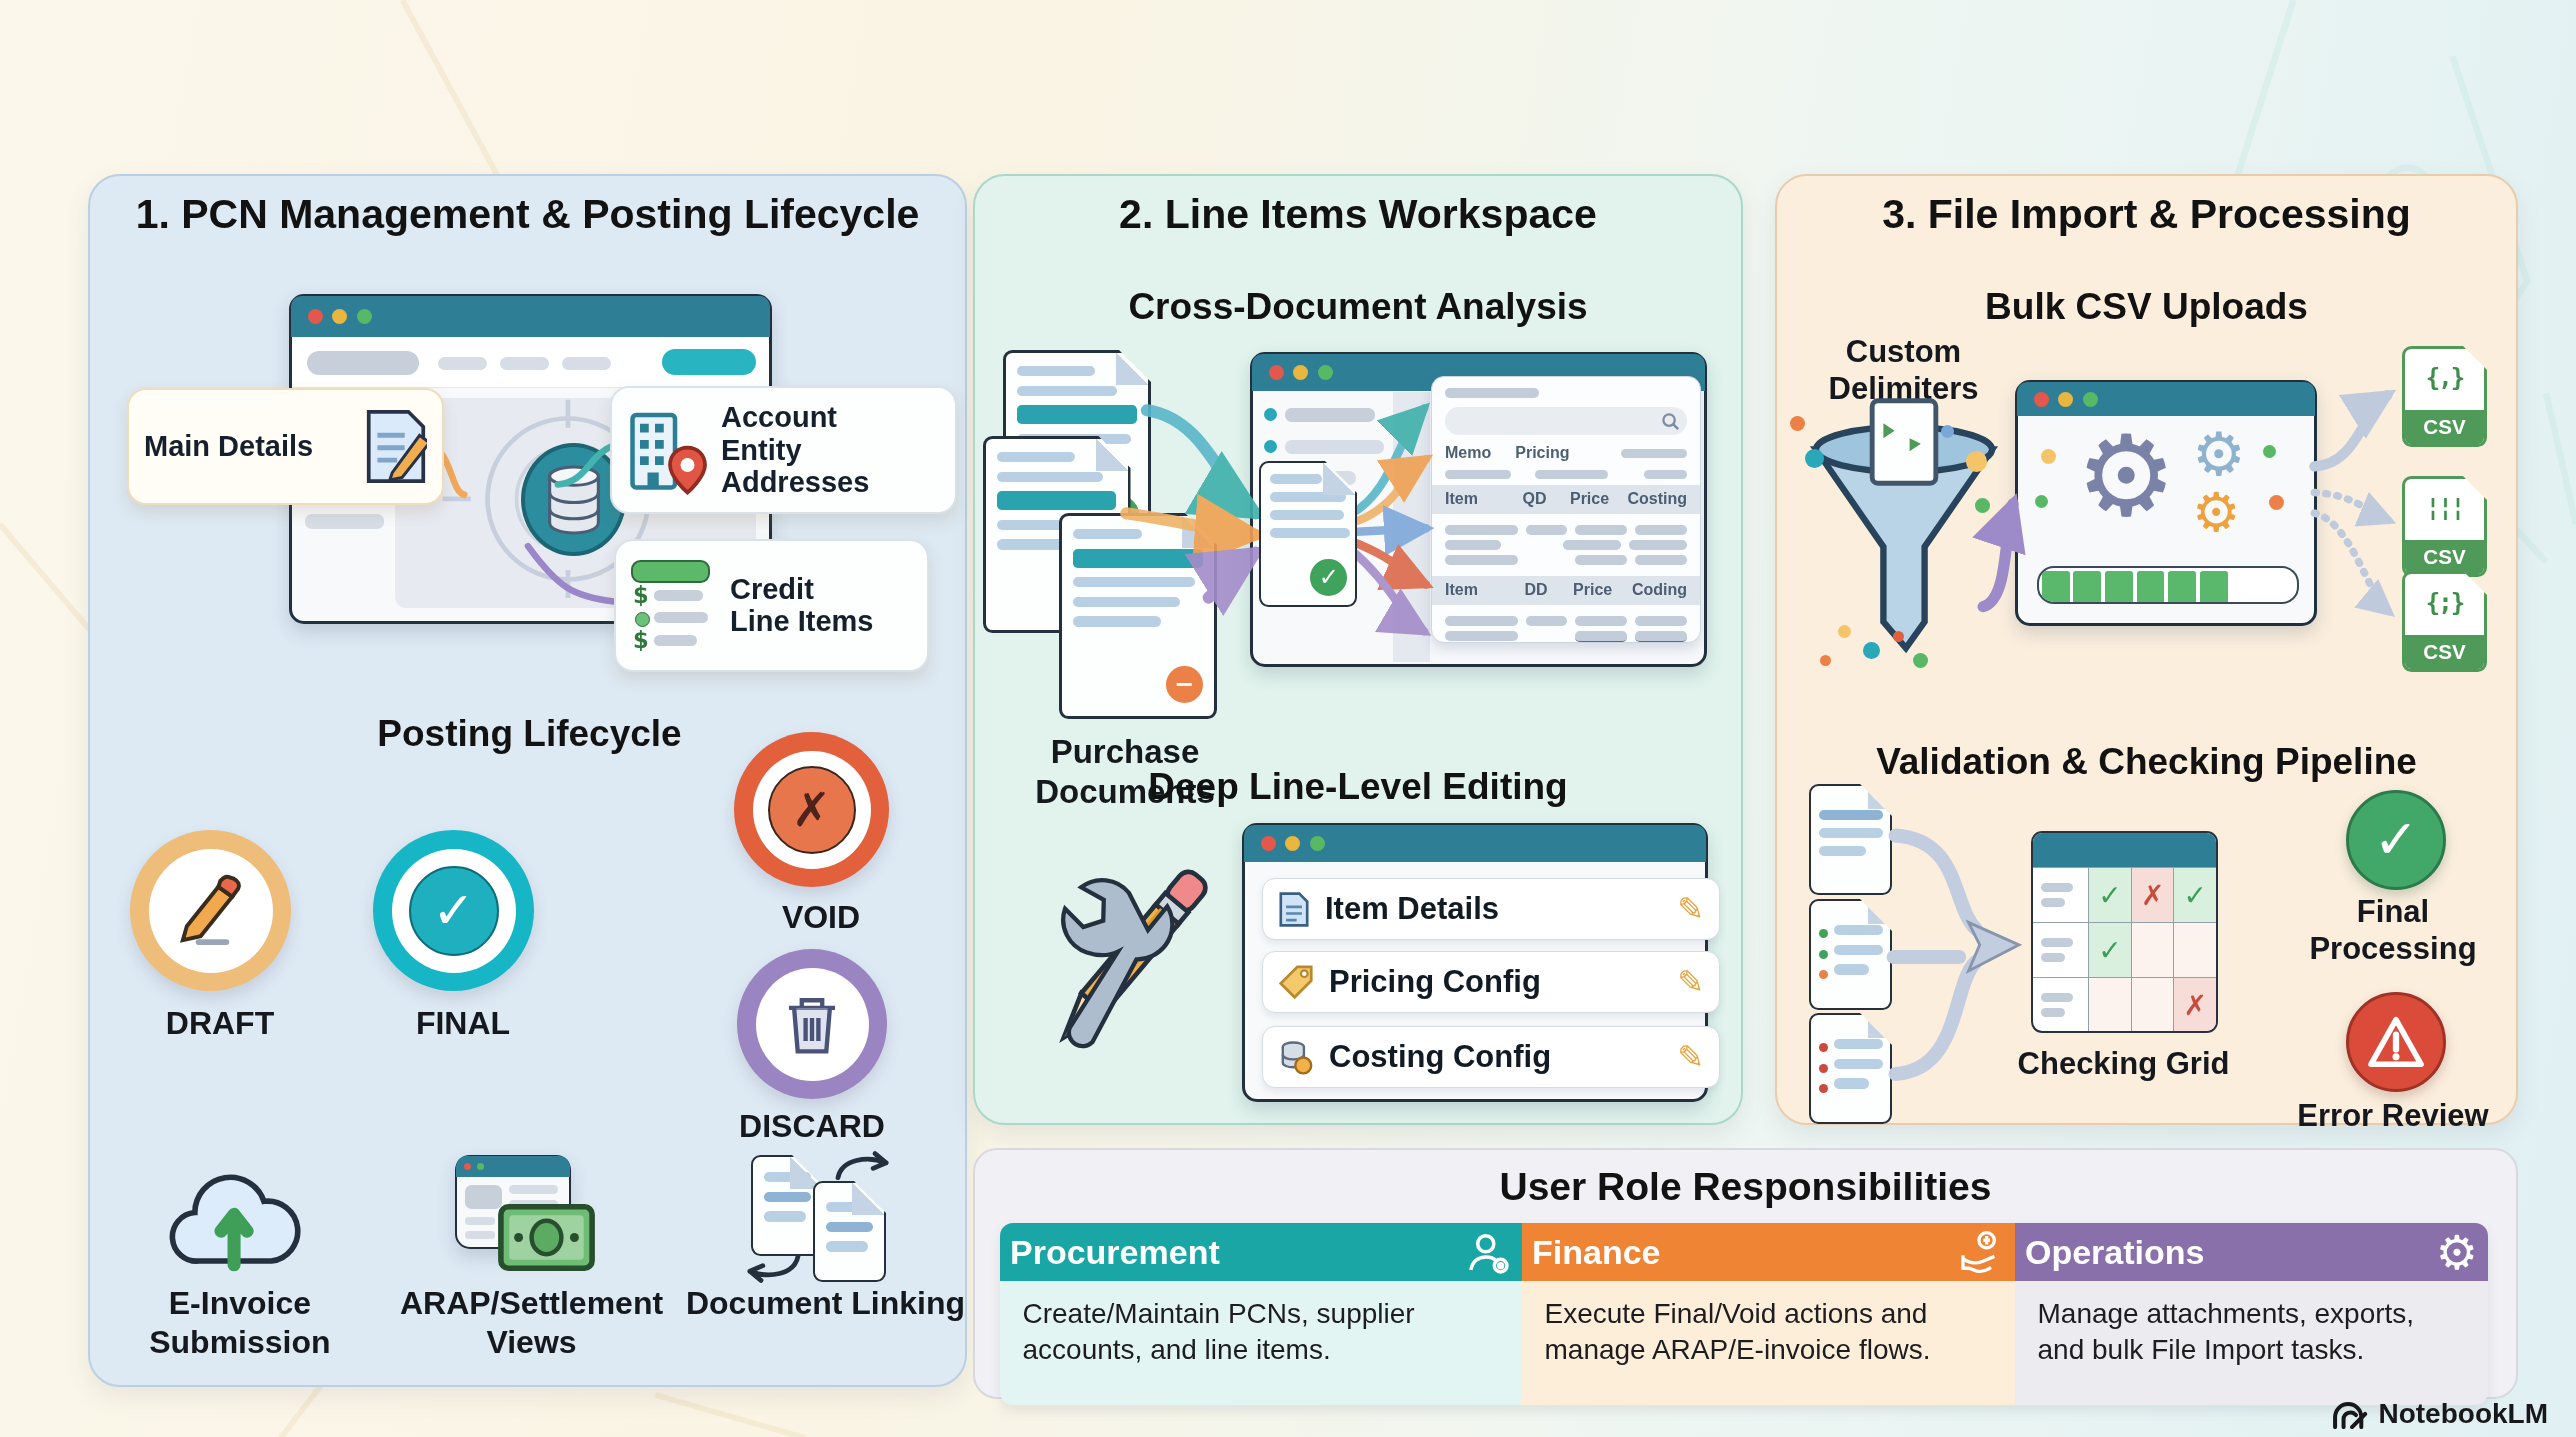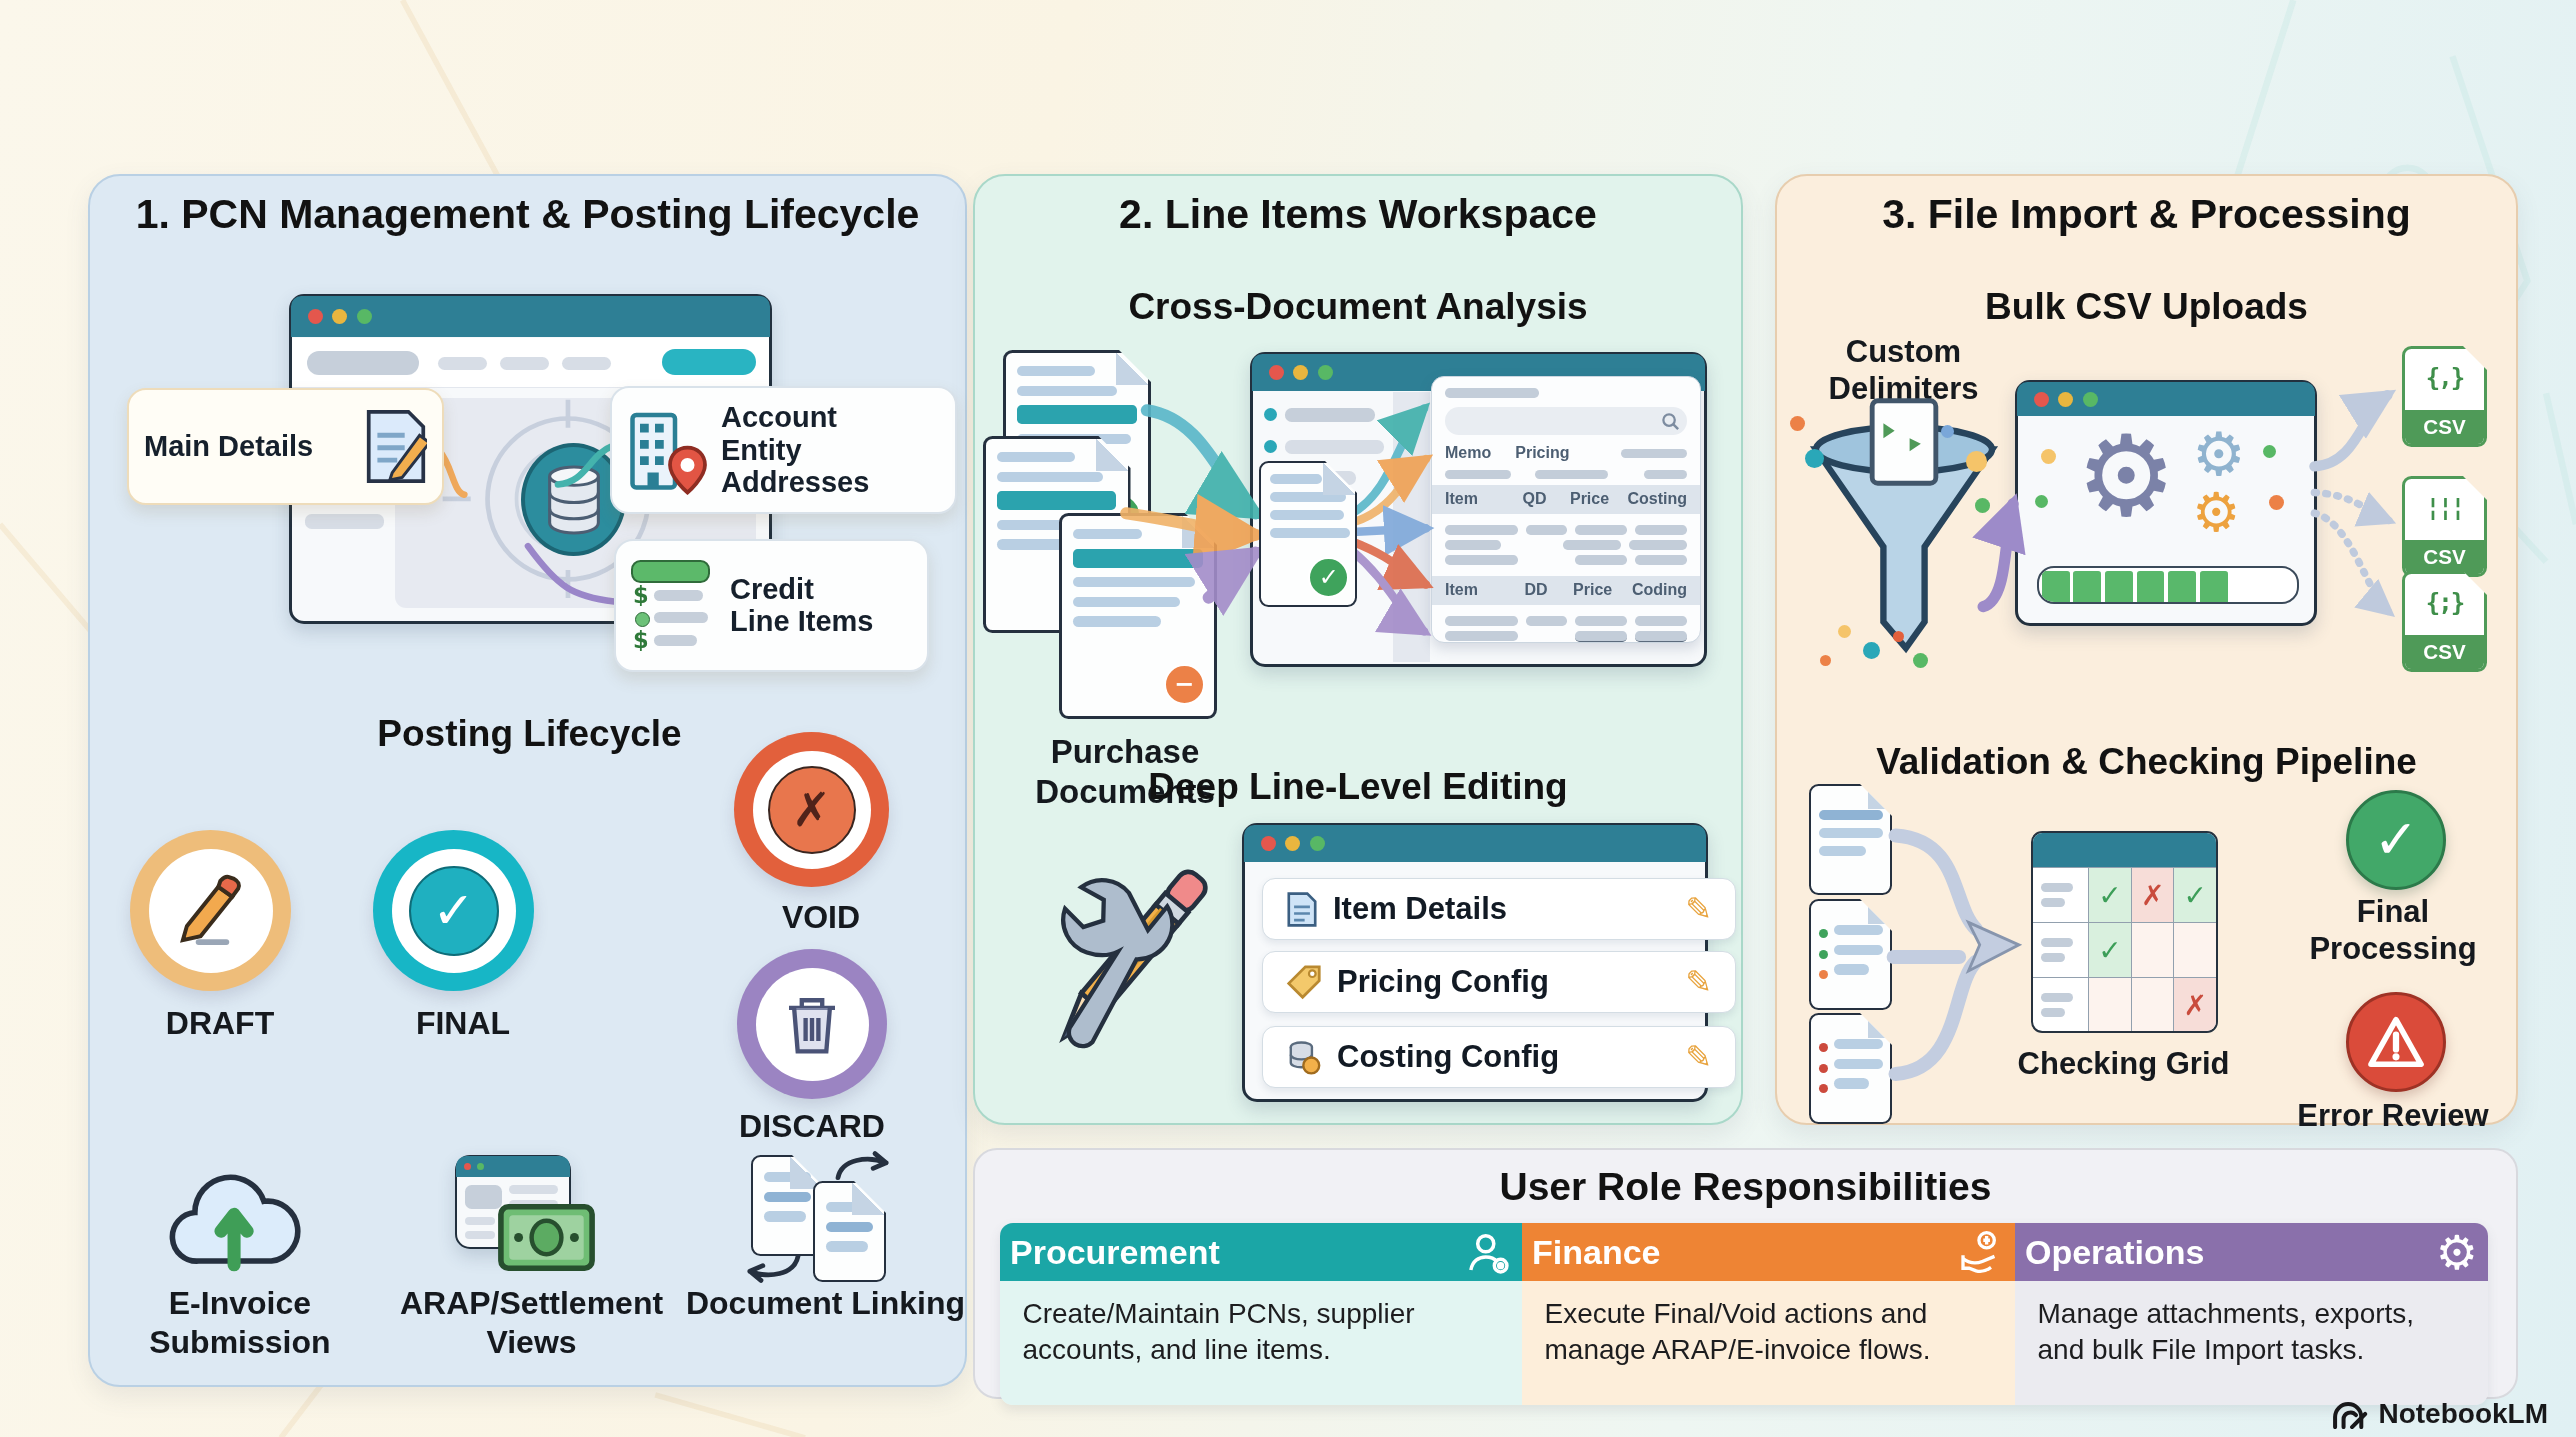--- a/index.html
+++ b/index.html
@@ -58,21 +58,21 @@
 
   .feat-label{position:absolute;font-size:32px;font-weight:700;color:#15191e;width:281px;line-height:1.22;}
 
   
   #tableCard{left:456px;top:200px;width:268px;height:265px;background:#fcfdfe;border:1.9px solid #ccd6e0;
       border-radius:13px;box-shadow:0 5.6px 13px rgba(60,80,110,.18);overflow:hidden;}
   .tc-head{font-size:16px;font-weight:700;color:#4c5e72;}
   .tc-bar{background:#c3cdd9;border-radius:4.7px;height:9.4px;}
 
   .edit-row{position:absolute;left:17px;width:426px;height:60px;background:#fff;border:1.9px solid #d4dde4;
-      border-radius:13px;box-shadow:0 3.7px 7.5px rgba(60,80,110,.10);display:flex;align-items:center;padding:0 23px;gap:15px;}
+      border-radius:13px;box-shadow:0 3.7px 7.5px rgba(60,80,110,.10);display:flex;align-items:center;padding:0 15px;gap:15px;}
   .edit-row .lbl{font-size:31px;font-weight:700;color:#121a24;flex:1;}
 
   
   .csv{position:absolute;width:79px;height:95px;background:#fff;border:3.7px solid #4f9a58;border-radius:9.4px;
       clip-path:polygon(0 0,calc(100% - 24px) 0,100% 24px,100% 100%,0 100%);overflow:hidden;}
   .csv .sym{position:absolute;left:0;top:15px;width:100%;text-align:center;font-size:24px;font-weight:700;color:#3f8f4a;font-family:"DejaVu Sans Mono",monospace;letter-spacing:-1.9px;}
   .csv .tag{position:absolute;left:0;bottom:0;width:100%;height:34px;background:#4f9a58;color:#fff;
       font-size:20.6px;font-weight:700;text-align:center;line-height:34px;}
 
   

